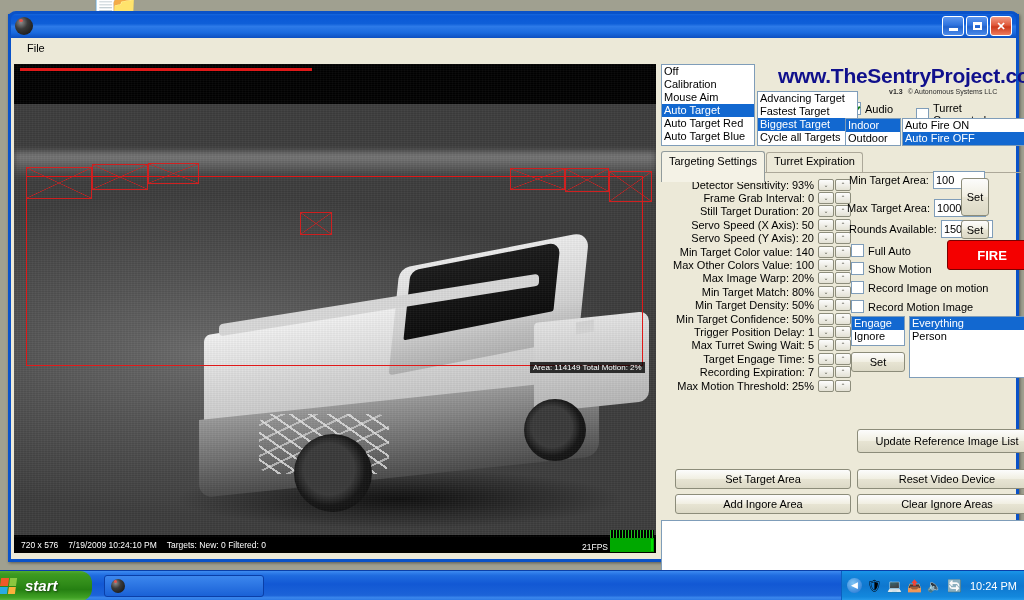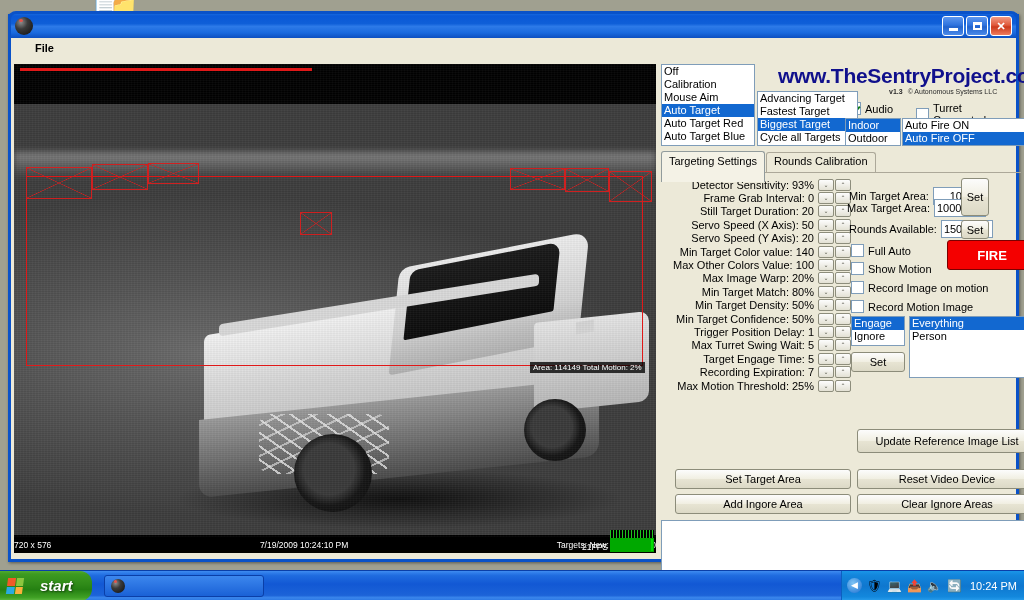--- a/index.html
+++ b/index.html
@@ -93,21 +93,21 @@
   .win-btn .sq { width: 9px; height: 8px; border: 2px solid #fff; border-top-width: 3px; }
 
   
   #menubar {
     height: 20px;
     background: #ece9d8;
     display: flex; align-items: center;
     font-size: 11px; color: #000;
     border-bottom: 1px solid #ece9d8;
   }
-  #menubar .menu-item { padding: 2px 24px; cursor: default; font-weight: bold; }
+  #menubar .menu-item { padding: 2px 16px; cursor: default; }
 
   
   #client {
     position: absolute;
     left: 0; top: 47px; right: 0; bottom: 0;
     background: #ece9d8;
     padding: 3px;
     display: flex;
   }
 
@@ -238,22 +238,21 @@
     color: #fff; font-size: 8px;
     padding: 1px 3px;
     white-space: nowrap;
     font-family: "Liberation Sans", sans-serif;
   }
   #video-status {
     position: absolute; left: 0; right: 0; bottom: 0; height: 16px;
     background: #000;
     color: #fff; font-size: 8.5px;
     display: flex; align-items: center; gap: 10px;
-    padding-left: 0;
-    justify-content: space-between;
+    padding-left: 7px;
   }
   #fps-wrap {
     position: absolute; right: 2px; bottom: 1px;
     display: flex; align-items: flex-end; gap: 2px;
   }
   #fps-label { color: #fff; font-size: 8.5px; }
   #fps-bar {
     width: 44px; height: 14px;
     background: #00a800;
     position: relative;
@@ -415,21 +414,21 @@
   .fld-label { font-size: 11px; margin-right: 4px; white-space: nowrap; }
   .tbox {
     border: 1px solid #7f9db9;
     background: #fff;
     font-size: 11px;
     padding: 1px 2px;
     height: 18px;
     line-height: 14px;
     font-family: "Liberation Sans", sans-serif;
   }
-  #row-min-area { left: 188px; top: 123px; text-align: center; }
+  #row-min-area { left: 188px; top: 107px; }
   #row-max-area { left: 186px; top: 135px; }
   #row-rounds  { left: 188px; top: 156px; }
   #row-min-area .tbox, #row-max-area .tbox { width: 52px; }
   #row-rounds .tbox { width: 52px; }
   #set-btn-1 {
     position: absolute; left: 300px; top: 114px; width: 28px; height: 38px;
   }
   #set-btn-2 {
     position: absolute; left: 300px; top: 156px; width: 28px; height: 19px;
   }
@@ -479,22 +478,21 @@
     background: linear-gradient(to bottom,
         #3f8cf0 0%, #2d7ae8 8%, #1f6bdf 16%, #1258d4 45%,
         #1c63d8 84%, #3a86ec 92%, #2d79e4 100%);
     border-top: 1px solid #0a3fa8;
     display: flex; align-items: center;
   }
   #start-btn {
     height: 30px; width: 92px;
     background: linear-gradient(to bottom, #51ab2f 0%, #3d9a21 10%, #2f8a18 45%, #258012 62%, #3fa024 88%, #63bd45 100%);
     border-radius: 0 12px 12px 0;
-    display: flex; align-items: center; gap: 17px;
-    padding-left: 7px;
+    display: flex; align-items: center; gap: 9px;
     cursor: pointer;
   }
   #start-flag {
     width: 16px; height: 16px;
     display: grid; grid-template-columns: 1fr 1fr; grid-template-rows: 1fr 1fr;
     gap: 1px;
     transform: skewX(-8deg);
   }
   #start-flag i { display:block; }
   #start-flag i:nth-child(1){ background:#f05a28; }
@@ -656,21 +654,21 @@
         <div class="lb-item">Outdoor</div>
       </div>
 
       <div id="fire-list">
         <div class="lb-item">Auto Fire ON</div>
         <div class="lb-item sel">Auto Fire OFF</div>
       </div>
 
       <div id="tabstrip">
         <div class="tab active" style="left:0;">Targeting Settings</div>
-        <div class="tab" style="left:105px;">Rounds Calibration</div>
+        <div class="tab" style="left:105px;">Turret Expiration</div>
       </div>
       <div id="tab-divider"></div>
 
       <div id="spin-col">
         <div class="spin-row">
           <span class="spin-label">Detector Sensitivity:</span>
           <span class="spin-val">93%</span>
           <span class="spin-btns">
               <span class="sbtn">⌄</span>
               <span class="sbtn">⌃</span>

